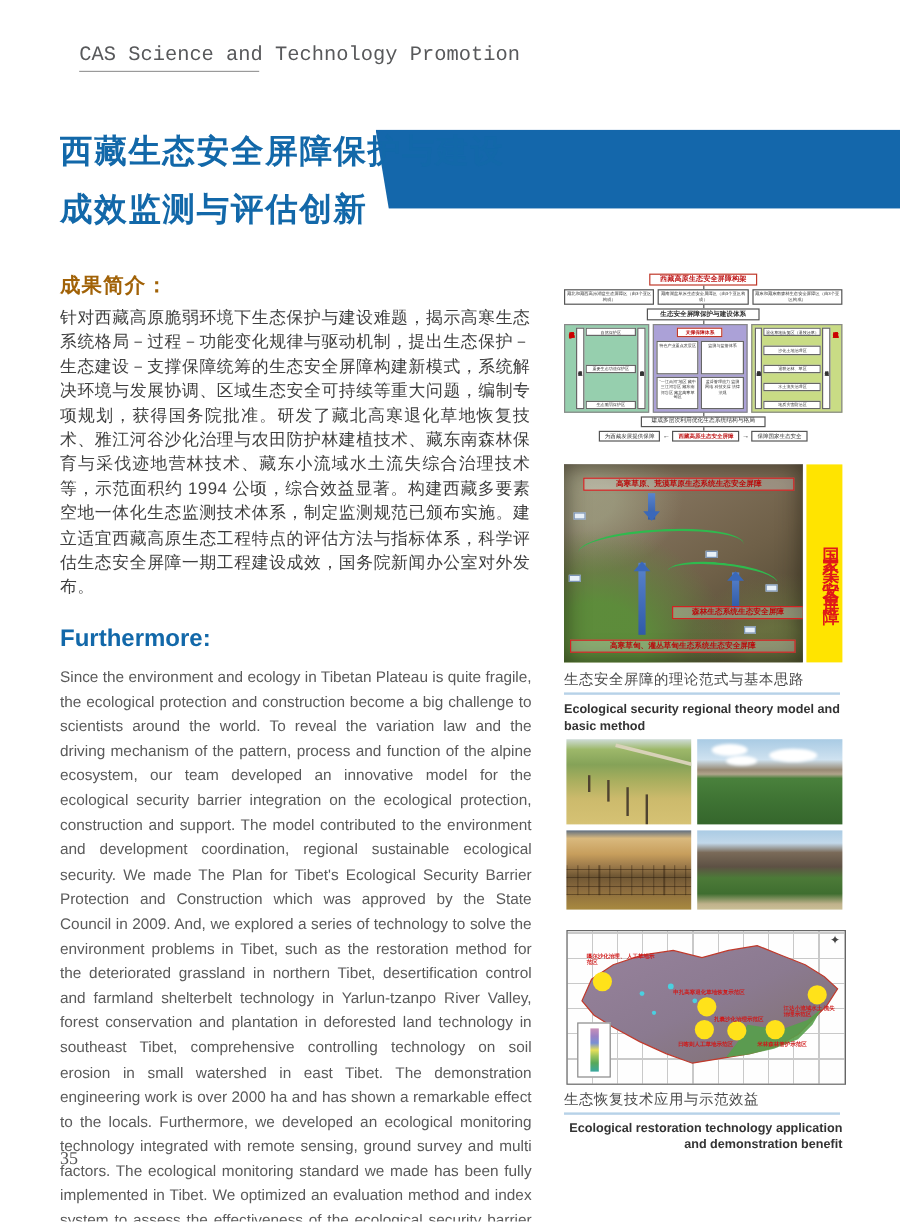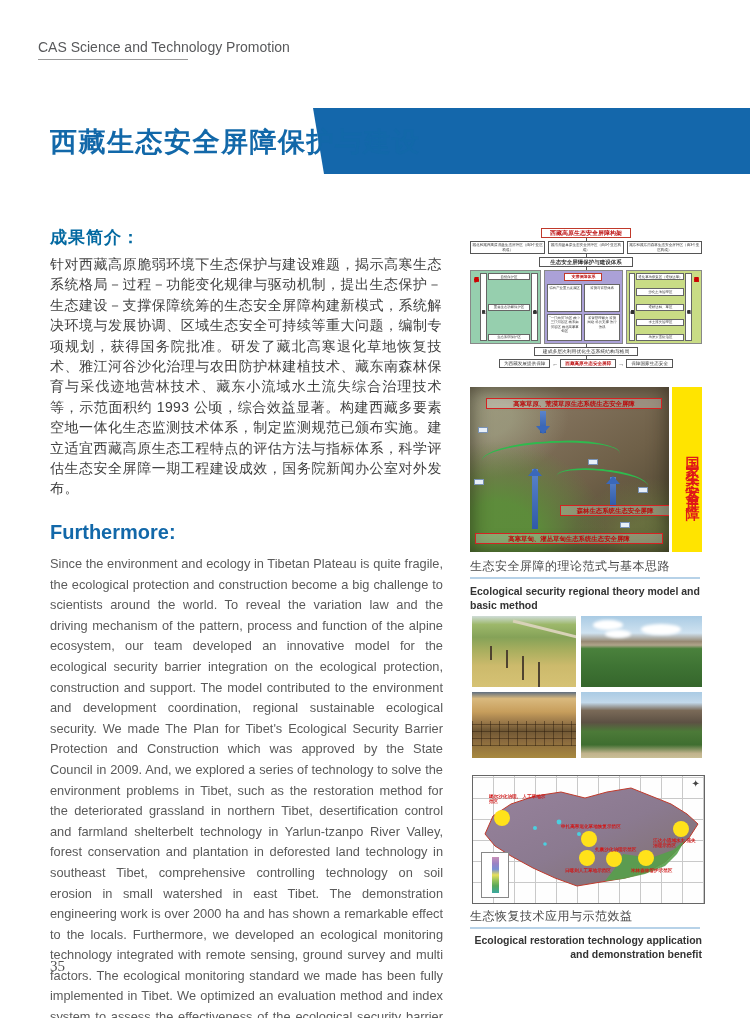--- a/index.html
+++ b/index.html
@@ -1,30 +1,30 @@
 <!DOCTYPE html>
 <html><head>
 <meta charset="utf-8">
 <style>
   html,body{margin:0;padding:0;}
   body{width:750px;height:1018px;position:relative;background:#ffffff;overflow:hidden;
        font-family:"Liberation Sans",sans-serif;color:#333;}
 
   
-  .hdr{position:absolute;left:38px;top:39px;font-size:14px;color:#58595b;line-height:16px;}
+  .hdr{position:absolute;left:66px;top:39px;font-size:17px;color:#58595b;line-height:16px;font-family:Liberation Mono, monospace;}
   .hdr .rule{width:150px;border-bottom:1px solid #9a9a9a;margin-top:4px;}
 
   
   .banner{position:absolute;top:108px;left:313px;width:437px;height:66px;background:#1467ab;
           clip-path:polygon(0 0,100% 0,100% 100%,11px 100%);}
-  .title{position:absolute;left:50px;top:118px;color:#1268a9;font-weight:bold;font-size:27px;
+  .title{position:absolute;left:50px;top:102px;color:#1268a9;font-weight:bold;font-size:27px;
          line-height:48px;letter-spacing:1.5px;}
 
   
-  .cnHead{position:absolute;left:50px;top:226px;font-size:17px;font-weight:bold;color:#0369a1;letter-spacing:1px;}
+  .cnHead{position:absolute;left:50px;top:226px;font-size:17px;font-weight:bold;color:#a16207;letter-spacing:1px;}
   .cnBody{position:absolute;left:50px;top:254px;width:392px;font-size:14px;line-height:20.4px;
           color:#3f3f3f;text-align:justify;letter-spacing:0.4px;}
   .enHead{position:absolute;left:50px;top:521px;font-size:20px;font-weight:bold;color:#1268a9;}
   .enBody{position:absolute;left:50px;top:554px;width:393px;font-size:12.8px;line-height:20.6px;
           color:#5a5a5a;text-align:justify;}
   .pageno{position:absolute;left:50px;top:958px;font-family:"Liberation Serif",serif;font-size:15px;color:#555;}
 
   
   .diag{position:absolute;left:470px;top:228px;width:232px;height:156px;display:flex;flex-direction:column;
         align-items:stretch;font-family:"Liberation Sans",sans-serif;}
@@ -131,24 +131,25 @@
 <body>
 
 <div class="hdr">
   <div>CAS Science and Technology Promotion</div>
   <div class="rule"></div>
 </div>
 
 <div class="banner"></div>
 <div class="title">
   <div>西藏生态安全屏障保护与建设</div>
+  <div>成效监测与评估创新</div>
 </div>
 
 <div class="cnHead">成果简介：</div>
-<div class="cnBody">针对西藏高原脆弱环境下生态保护与建设难题，揭示高寒生态系统格局－过程－功能变化规律与驱动机制，提出生态保护－生态建设－支撑保障统筹的生态安全屏障构建新模式，系统解决环境与发展协调、区域生态安全可持续等重大问题，编制专项规划，获得国务院批准。研发了藏北高寒退化草地恢复技术、雅江河谷沙化治理与农田防护林建植技术、藏东南森林保育与采伐迹地营林技术、藏东小流域水土流失综合治理技术等，示范面积约 1993 公顷，综合效益显著。构建西藏多要素空地一体化生态监测技术体系，制定监测规范已颁布实施。建立适宜西藏高原生态工程特点的评估方法与指标体系，科学评估生态安全屏障一期工程建设成效，国务院新闻办公室对外发布。</div>
+<div class="cnBody">针对西藏高原脆弱环境下生态保护与建设难题，揭示高寒生态系统格局－过程－功能变化规律与驱动机制，提出生态保护－生态建设－支撑保障统筹的生态安全屏障构建新模式，系统解决环境与发展协调、区域生态安全可持续等重大问题，编制专项规划，获得国务院批准。研发了藏北高寒退化草地恢复技术、雅江河谷沙化治理与农田防护林建植技术、藏东南森林保育与采伐迹地营林技术、藏东小流域水土流失综合治理技术等，示范面积约 1994 公顷，综合效益显著。构建西藏多要素空地一体化生态监测技术体系，制定监测规范已颁布实施。建立适宜西藏高原生态工程特点的评估方法与指标体系，科学评估生态安全屏障一期工程建设成效，国务院新闻办公室对外发布。</div>
 
 <div class="enHead">Furthermore:</div>
 <div class="enBody">Since the environment and ecology in Tibetan Plateau is quite fragile, the ecological protection and construction become a big challenge to scientists around the world. To reveal the variation law and the driving mechanism of the pattern, process and function of the alpine ecosystem, our team developed an innovative model for the ecological security barrier integration on the ecological protection, construction and support. The model contributed to the environment and development coordination, regional sustainable ecological security. We made The Plan for Tibet's Ecological Security Barrier Protection and Construction which was approved by the State Council in 2009. And, we explored a series of technology to solve the environment problems in Tibet, such as the restoration method for the deteriorated grassland in northern Tibet, desertification control and farmland shelterbelt technology in Yarlun-tzanpo River Valley, forest conservation and plantation in deforested land technology in southeast Tibet, comprehensive controlling technology on soil erosion in small watershed in east Tibet. The demonstration engineering work is over 2000 ha and has shown a remarkable effect to the locals. Furthermore, we developed an ecological monitoring technology integrated with remote sensing, ground survey and multi factors. The ecological monitoring standard we made has been fully implemented in Tibet. We optimized an evaluation method and index system to assess the effectiveness of the ecological security barrier construction. The evaluation results have been released by the Information Office of the State Council.</div>
 
 <div class="pageno">35</div>
 
 <div class="diag">
   <div class="dTitle">西藏高原生态安全屏障构架</div>
   <div class="vl"></div>
   <div class="dZones">

